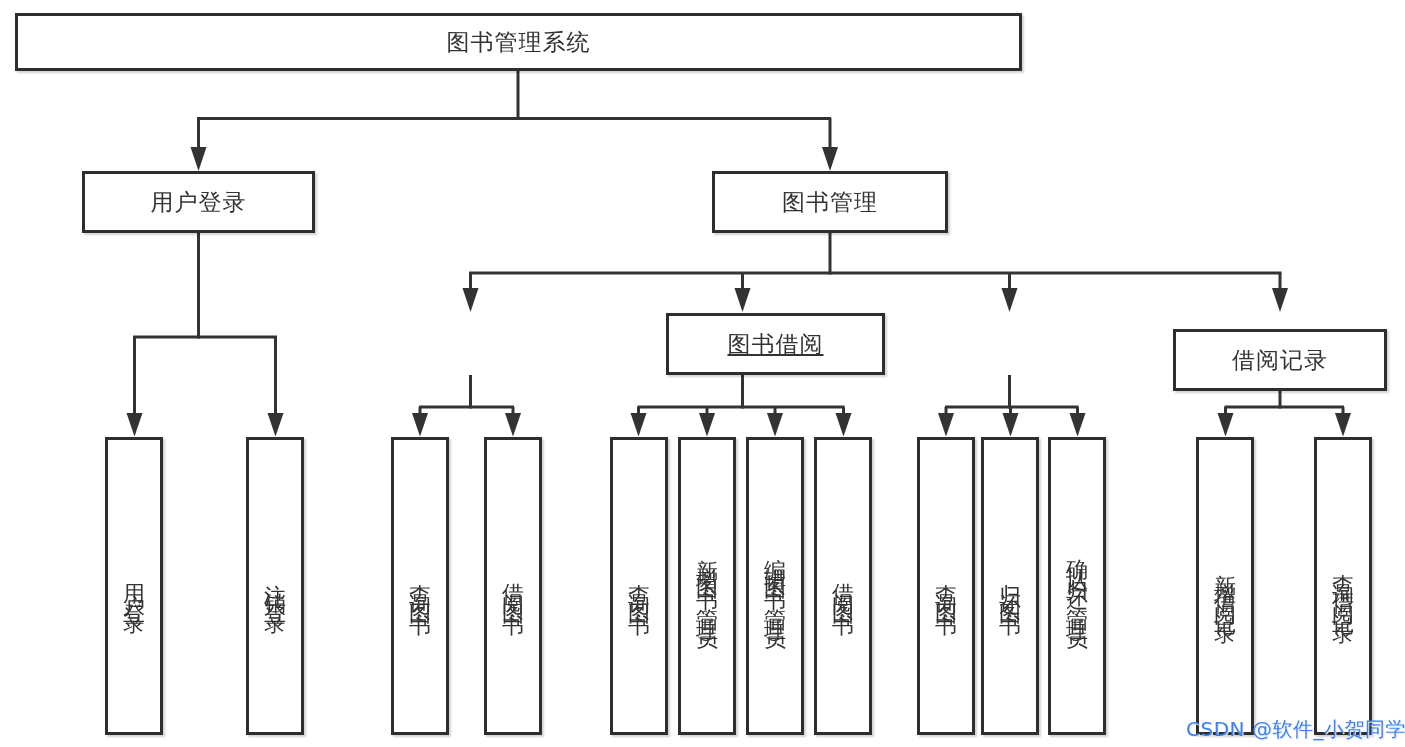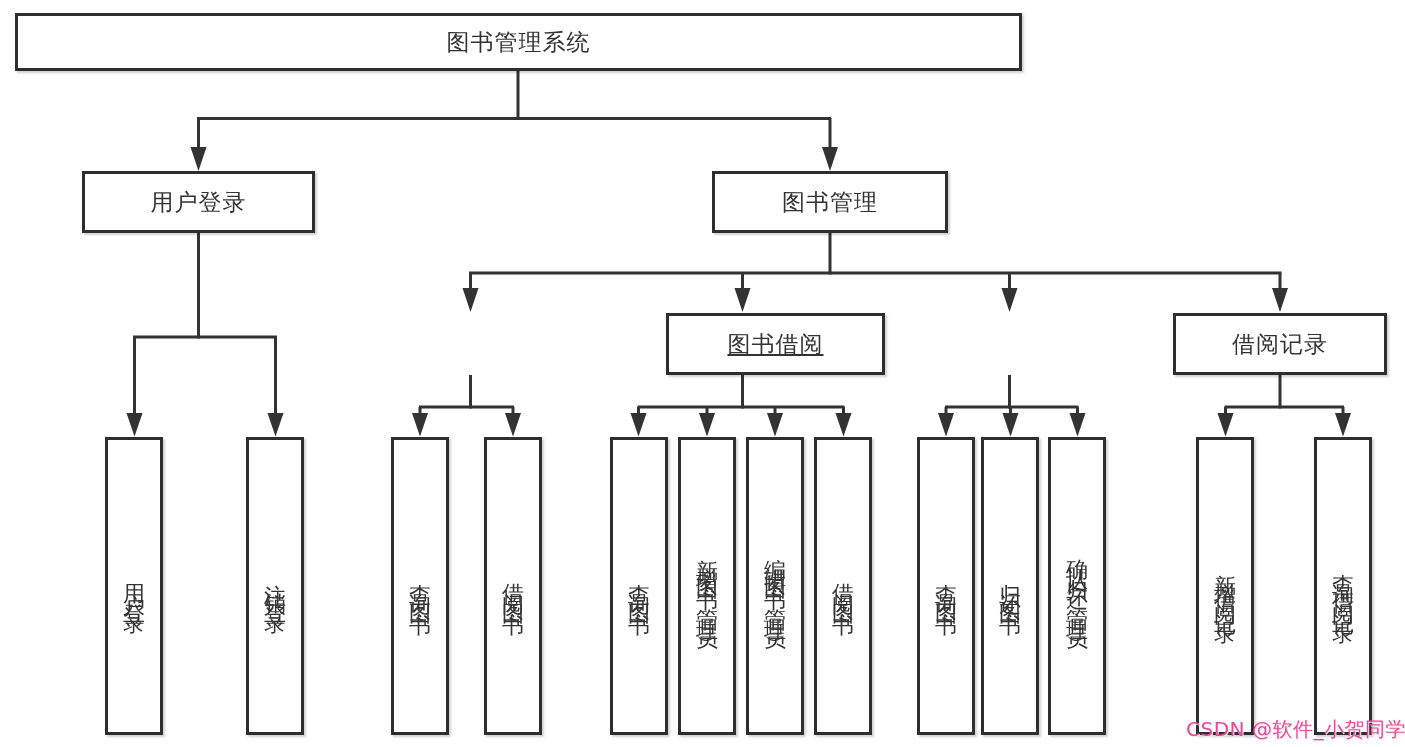--- a/index.html
+++ b/index.html
@@ -17,21 +17,21 @@
   }
   .root{height:58px;font-size:23px;}
   .vbox{
     position:absolute;box-sizing:border-box;top:437px;width:58px;height:298px;
     border:3px solid #2e2e2e;background:#fff;
     writing-mode:vertical-lr;text-orientation:mixed;text-align:center;
     font-size:22px;letter-spacing:10px;line-height:52px;color:#333;
     box-shadow:2px 2px 2px rgba(0,0,0,0.18);
   }
   .watermark{
-    position:absolute;left:1186px;top:716px;font-size:20px;color:#ec4899;
+    position:absolute;left:1186px;top:716px;font-size:20px;color:#3b82f6;
     letter-spacing:0.5px;white-space:nowrap;text-shadow:1px 1px 0 #e8e8e8;
   }
 </style>
 </head>
 <body>
 
 <div class="stage">
 
   <svg width="1405" height="747" aria-hidden="true">
     <g stroke="#333333" stroke-width="3" fill="none">
@@ -101,21 +101,21 @@
       <polygon points="1335,413 1351,413 1343,436.5"></polygon>
     </g>
   </svg>
 
   <div class="hbox root" style="left:15px;top:13px;width:1007px;">图书管理系统</div>
 
   <div class="hbox" style="left:82px;top:171px;width:233px;">用户登录</div>
   <div class="hbox" style="left:712px;top:171px;width:236px;">图书管理</div>
 
   <div class="hbox" style="left:666px;top:313px;width:219px;text-decoration:underline;">图书借阅</div>
-  <div class="hbox" style="left:1173px;top:313px;width:214px;">借阅记录</div>
+  <div class="hbox" style="left:1173px;top:329px;width:214px;">借阅记录</div>
 
   <div class="vbox" style="left:105px;">用户登录</div>
   <div class="vbox" style="left:246px;">注销登录</div>
 
   <div class="vbox" style="left:391px;">查询图书</div>
   <div class="vbox" style="left:484px;">借阅图书</div>
 
   <div class="vbox" style="left:610px;">查询图书</div>
   <div class="vbox" style="left:678px;">新增图书（管理员）</div>
   <div class="vbox" style="left:746px;">编辑图书（管理员）</div>

